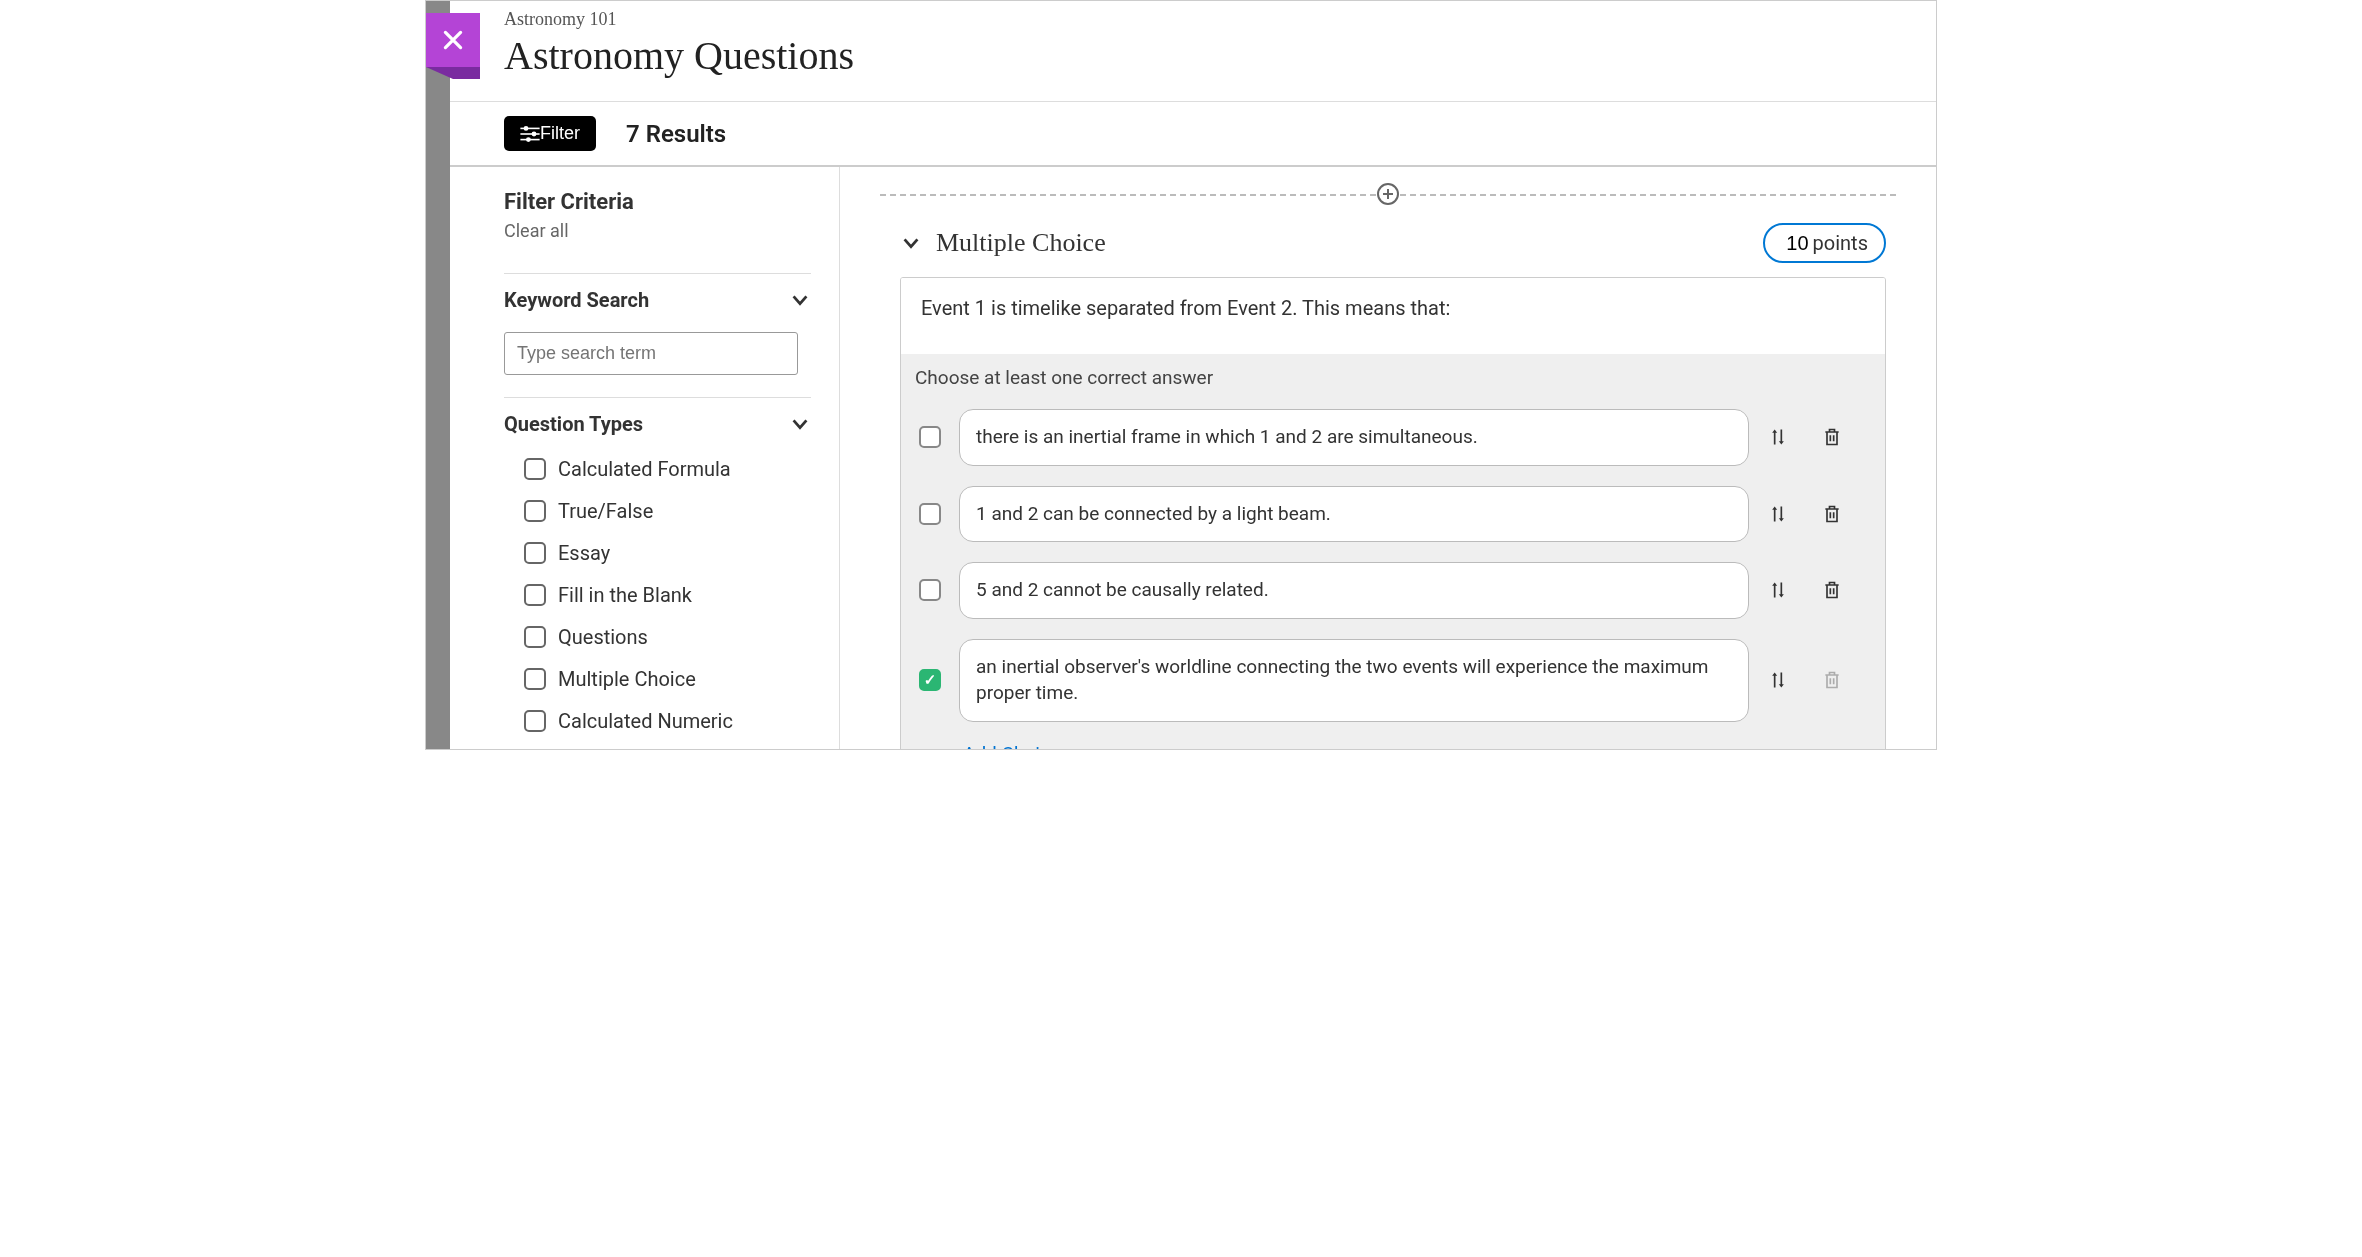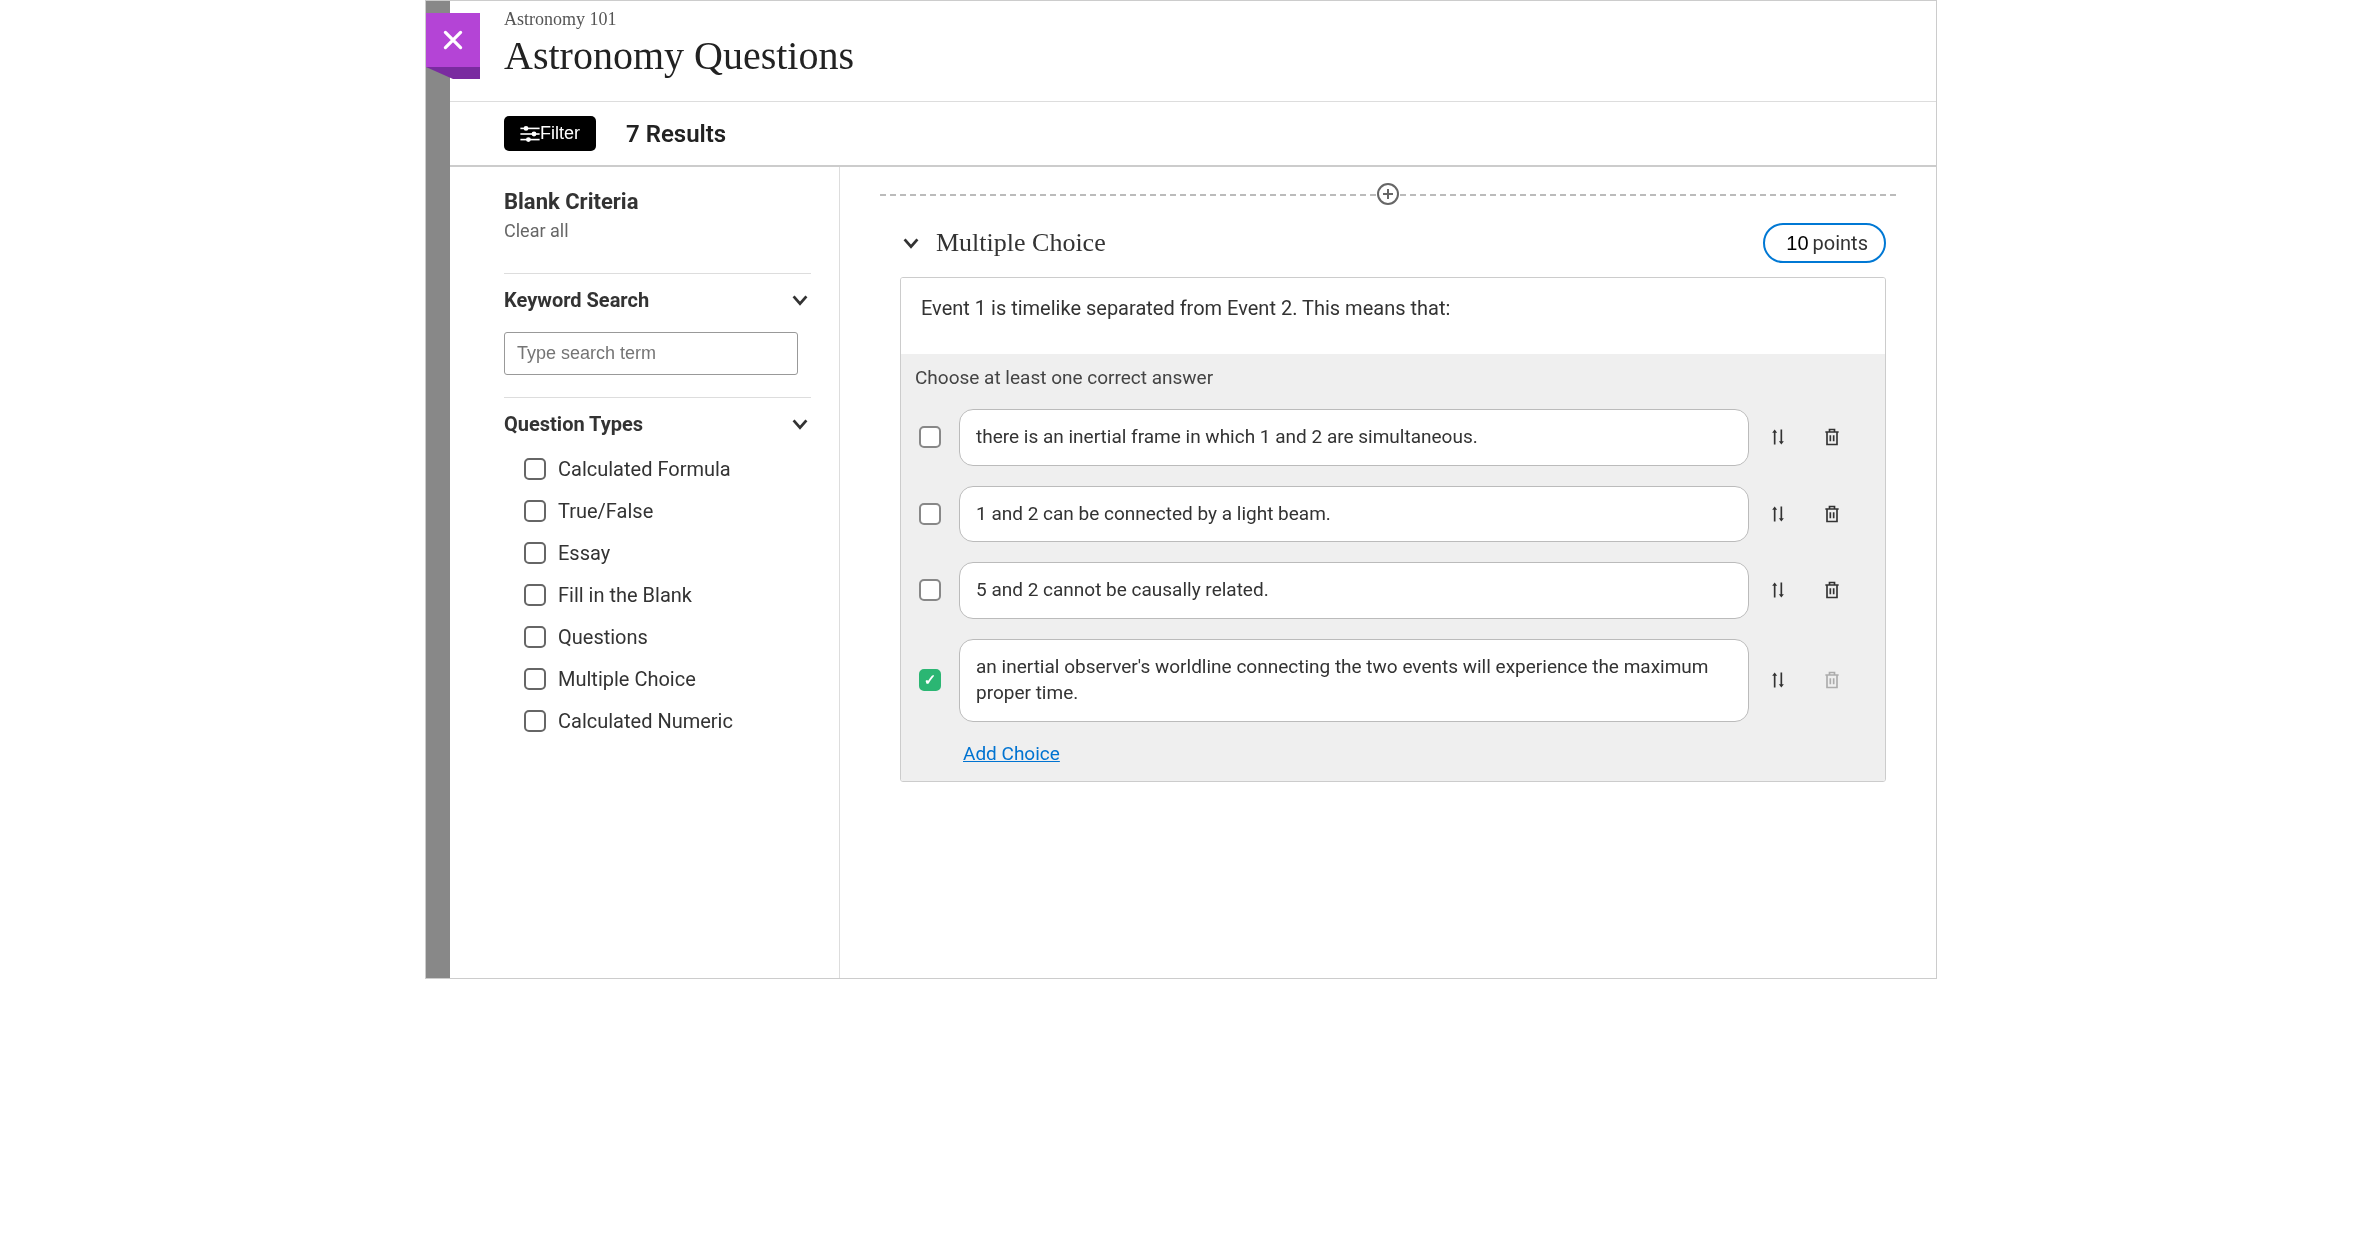--- a/index.html
+++ b/index.html
@@ -5,21 +5,21 @@
   * { box-sizing: border-box; margin: 0; padding: 0; }
   body {
     font-family: -apple-system, BlinkMacSystemFont, "Segoe UI", Roboto, "Helvetica Neue", Arial, sans-serif;
     background: #fff;
     color: #333;
     font-size: 16px;
   }
   .outer-frame {
     border: 1px solid #ccc;
     width: 1512px;
-    height: 979px;
+    height: 750px;
     margin: 0 auto;
     position: relative;
     overflow: hidden;
     background: #fff;
   }
   .left-gutter {
     position: absolute;
     left: 0; top: 0; bottom: 0;
     width: 24px;
     background: #888;
@@ -335,21 +335,21 @@
           <rect x="0" y="16" width="24" height="2"></rect>
             <circle cx="10" cy="17" r="3"></circle>
         </svg>
         <span>Filter</span>
       </button>
       <div class="results-count">7 Results</div>
     </div>
 
     <div class="main-row">
       <div class="sidebar">
-        <div class="filter-title">Blank Criteria</div>
+        <div class="filter-title">Filter Criteria</div>
         <span class="clear-all">Clear all</span>
         <hr class="divider">
 
         <div class="section-head">
           <h4>Keyword Search</h4>
           <svg class="chevron" viewBox="0 0 24 24" fill="none" stroke="#333" stroke-width="3">
               <path d="M5 8 L12 16 L19 8"></path>
             </svg>
         </div>
         <input class="search-input" placeholder="Type search term" style="">

